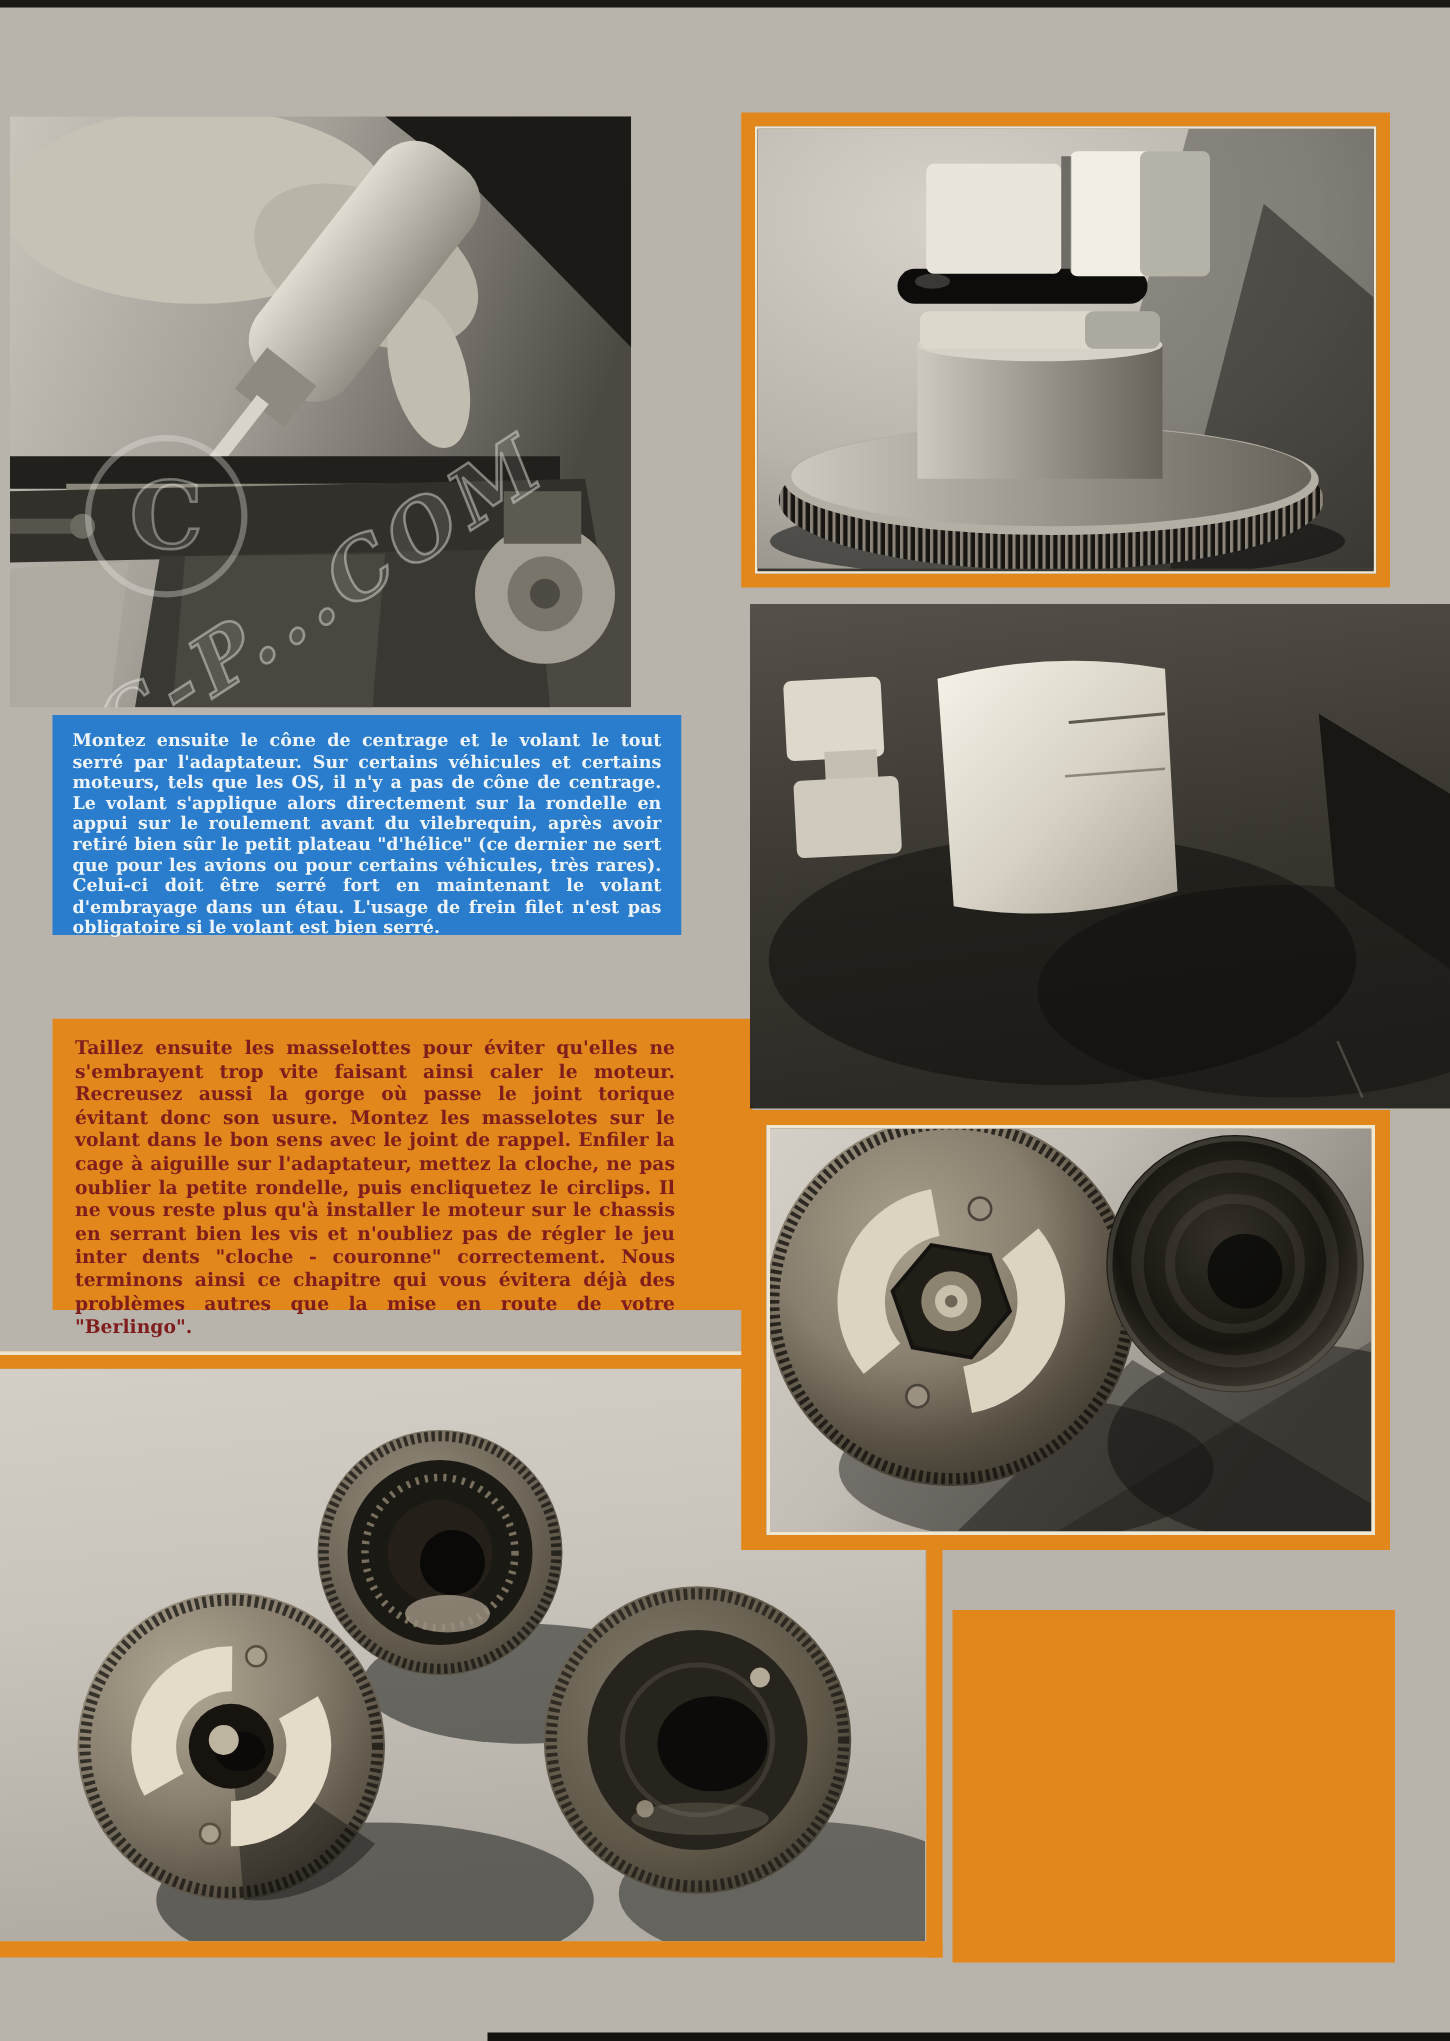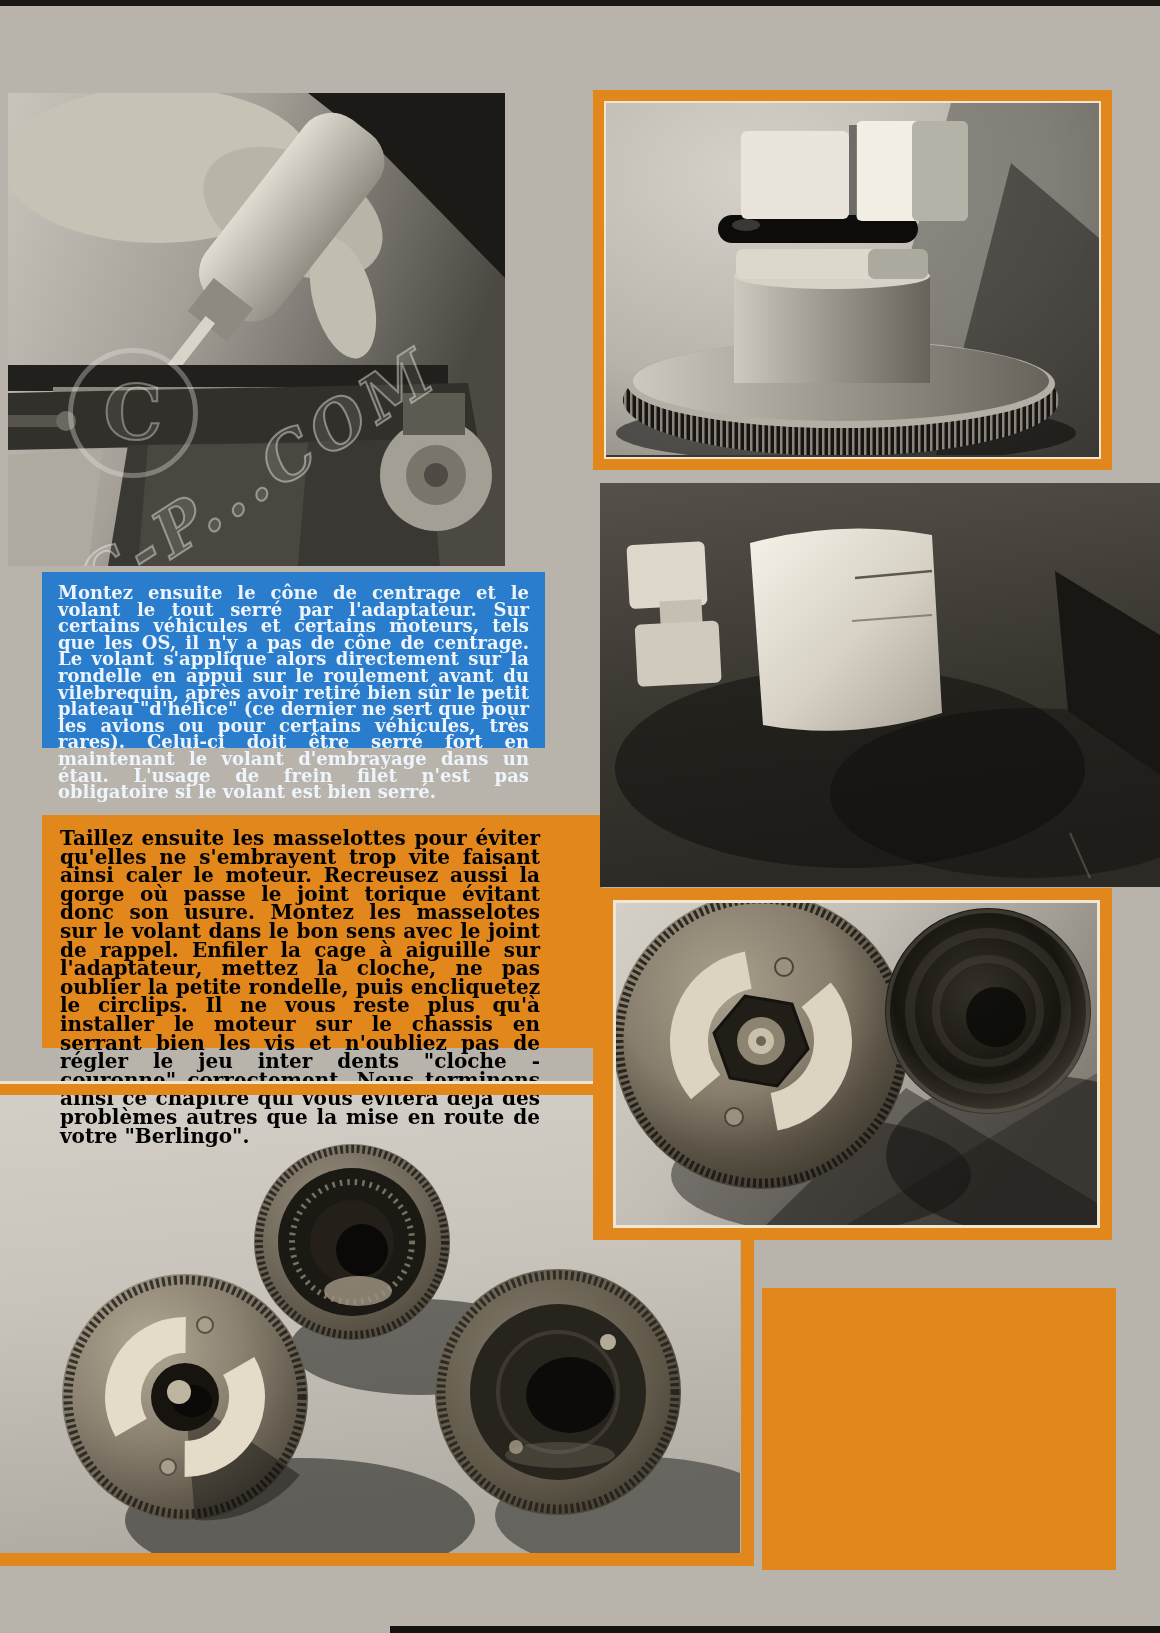--- a/index.html
+++ b/index.html
@@ -2,23 +2,23 @@
 <html><head>
 <meta charset="utf-8">
 <style>
   html,body{margin:0;padding:0;background:#8e8a84;}
   #page{position:relative;width:1160px;height:1633px;background:#b8b4ac;overflow:hidden;
         font-family:"DejaVu Serif", serif;}
   .abs{position:absolute;}
   .photo{overflow:hidden;}
   .note{box-sizing:border-box;font-weight:bold;text-align:justify;}
   #blue-note{left:42px;top:572px;width:503px;height:176px;background:#2a7ccd;color:#eef4fb;
-             padding:13px 16px;font-size:18px;line-height:16.6px;z-index:3;}
-  #orange-note{left:42px;top:815px;width:560px;height:233px;background:#e1871c;color:#000000;
-               padding:14px 62px 14px 18px;font-size:20px;line-height:18.6px;z-index:2;}
+             padding:13px 16px;font-size:14px;line-height:16.6px;z-index:3;}
+  #orange-note{left:42px;top:815px;width:560px;height:233px;background:#e1871c;color:#7f1d1d;
+               padding:14px 62px 14px 18px;font-size:15px;line-height:18.6px;z-index:2;}
   .oframe{background:#e1871c;box-sizing:border-box;}
   .oframe .inner{width:100%;height:100%;border:2px solid #efe7d2;box-sizing:border-box;overflow:hidden;background:#3a3833;}
   #p2frame{left:593px;top:90px;width:519px;height:380px;padding:11px;z-index:3;}
   #p4frame{left:593px;top:888px;width:519px;height:352px;padding:12px 12px 12px 20px;z-index:4;}
   #p4frame .inner{border-width:3px;}
   #p3{left:600px;top:483px;width:560px;height:404px;z-index:3;}
   #p5{left:0;top:1095px;width:740px;height:458px;z-index:1;}
   #p1{left:8px;top:93px;width:497px;height:473px;z-index:2;}
   #left-rule{left:0;top:1081px;width:613px;height:14px;background:#e1871c;border-top:3px solid #ece4cf;box-sizing:border-box;z-index:2;}
   #bottom-strip{left:0;top:1553px;width:754px;height:13px;background:#e1871c;z-index:2;}

